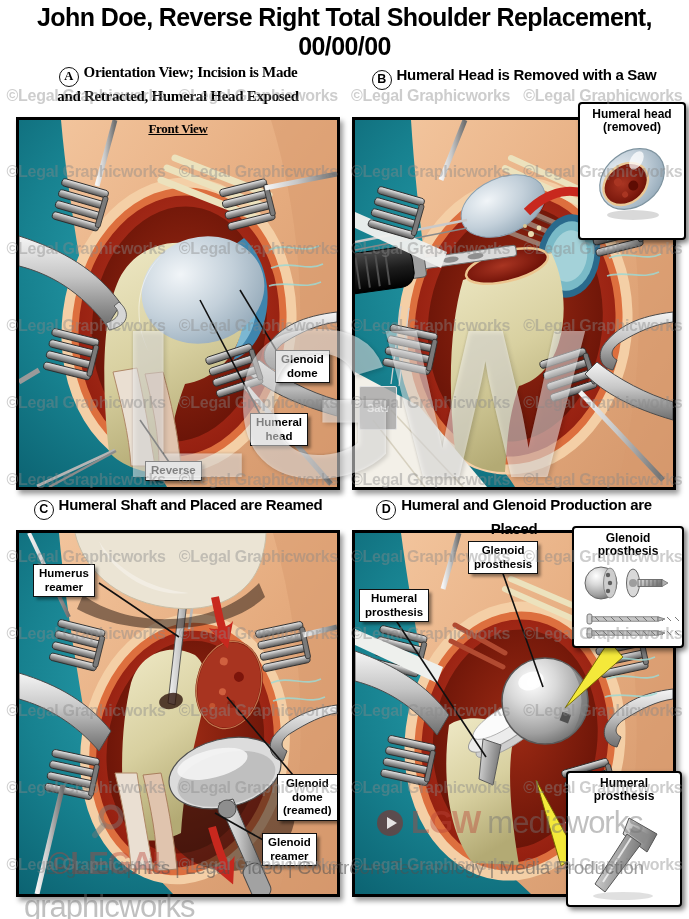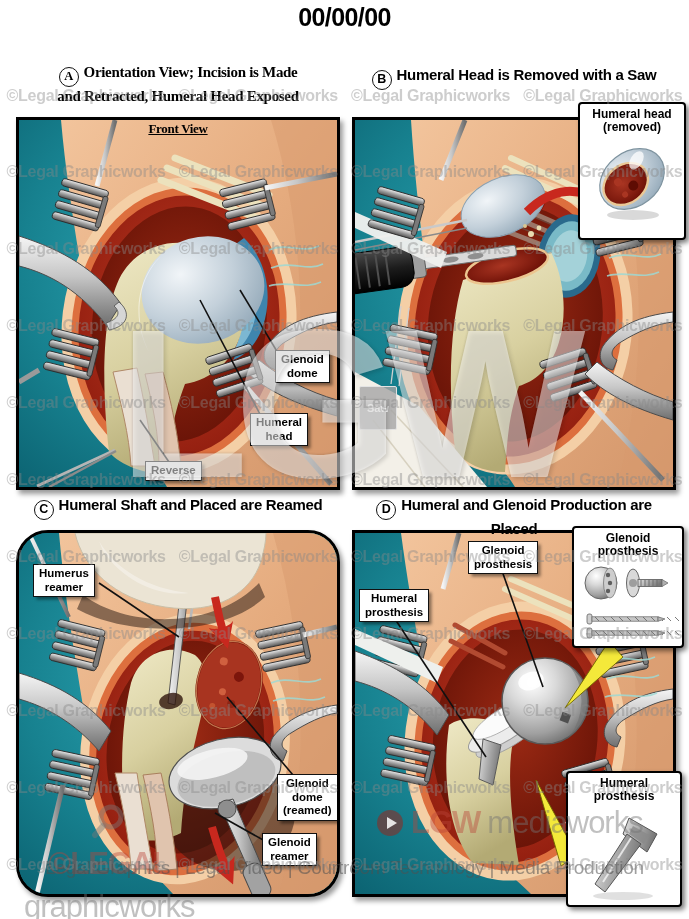--- a/index.html
+++ b/index.html
@@ -14,21 +14,21 @@
   #hdrC{left:16px;top:496px;}
   #hdrD{left:352px;top:496px;}
   .subtitle{font-size:13px;text-decoration:underline;margin-top:16px;font-weight:bold;}
   .circ{display:inline-flex;align-items:center;justify-content:center;width:18px;height:18px;
         border:1.8px solid #111;border-radius:50%;font-size:12.5px;font-weight:bold;
         margin-right:5px;vertical-align:-3px;background:#fff;}
   .panel{position:absolute;border:3px solid #000;box-shadow:3px 4px 5px rgba(0,0,0,.4);
          overflow:hidden;z-index:1;background:#157f8e;}
   #panelA{left:16px;top:117px;width:318px;height:367px;}
   #panelB{left:352px;top:117px;width:318px;height:367px;}
-  #panelC{left:16px;top:530px;width:318px;height:361px;border-radius:32px;}
+  #panelC{left:16px;top:530px;width:318px;height:361px;}
   #panelD{left:352px;top:530px;width:318px;height:361px;}
   .panel svg{display:block;}
   .lbl{position:absolute;background:#fff;border:1.8px solid #111;font-weight:bold;
        font-size:11.5px;line-height:1.18;padding:2px 5px;text-align:center;
        white-space:pre-line;box-shadow:2.5px 2.5px 3px rgba(0,0,0,.45);z-index:3;}
   .lbl-ghost{position:absolute;background:rgba(165,165,165,.8);border:1px solid #e3e3e3;
        color:#fff;font-weight:bold;font-size:11px;padding:15px 7px;border-radius:2px;z-index:3;}
   .inset{position:absolute;background:#fff;border:2.5px solid #000;border-radius:4px;
          box-shadow:3px 3px 5px rgba(0,0,0,.5);z-index:4;text-align:center;overflow:hidden;}
   .inset-title{font-weight:bold;font-size:12px;line-height:1.12;padding-top:4px;white-space:pre-line;}
@@ -135,20 +135,21 @@
       <g id="screw">
         <rect x="0" y="-5" width="5" height="10" rx="2" fill="#cfcfcf" stroke="#666" stroke-width="0.8"></rect>
         <rect x="5" y="-2.2" width="66" height="4.4" fill="#c6c6c6" stroke="#666" stroke-width="0.7"></rect>
         <path d="M8,-2 l4,4 m4,-4 l4,4 m4,-4 l4,4 m4,-4 l4,4 m4,-4 l4,4 m4,-4 l4,4 m4,-4 l4,4 m4,-4 l4,4 m4,-4 l4,4 m4,-4 l4,4 m4,-4 l4,4 m4,-4 l4,4 m4,-4 l4,4 m4,-4 l4,4 m4,-4 l4,4" stroke="#6b6b6b" stroke-width="0.9" fill="none"></path>
         <polygon points="71,-2.2 78,0 71,2.2" fill="#b8b8b8" stroke="#666" stroke-width="0.7"></polygon>
       </g>
     </defs>
   </svg>
 
   <div class="title">
+    <div>John Doe, Reverse Right Total Shoulder Replacement,</div>
     <div>00/00/00</div>
   </div>
 
   <div class="hdr" id="hdrA">
     <div><span class="circ">A</span><span>Orientation View; Incision is Made</span></div>
     <div>and Retracted, Humeral Head Exposed</div>
     <div class="subtitle">Front View</div>
   </div>
   <div class="hdr" id="hdrB">
     <div><span class="circ">B</span><span>Humeral Head is Removed with a Saw</span></div>

